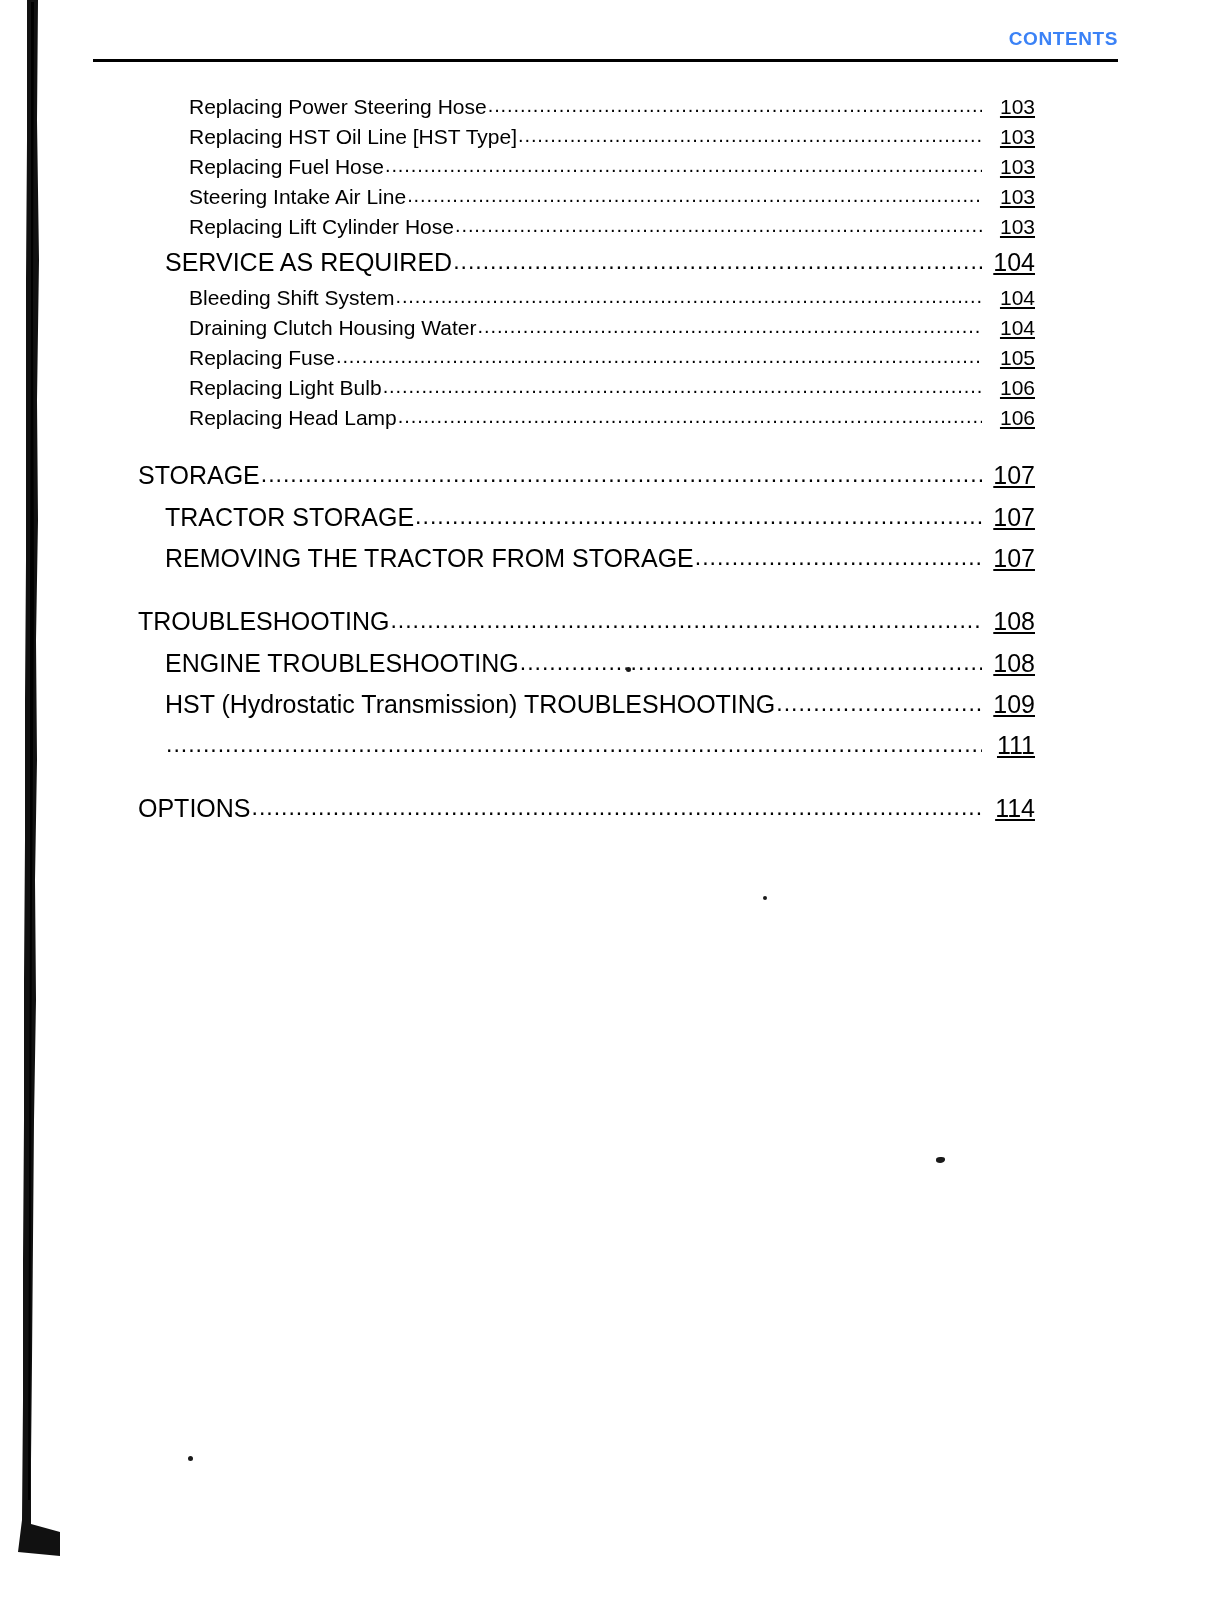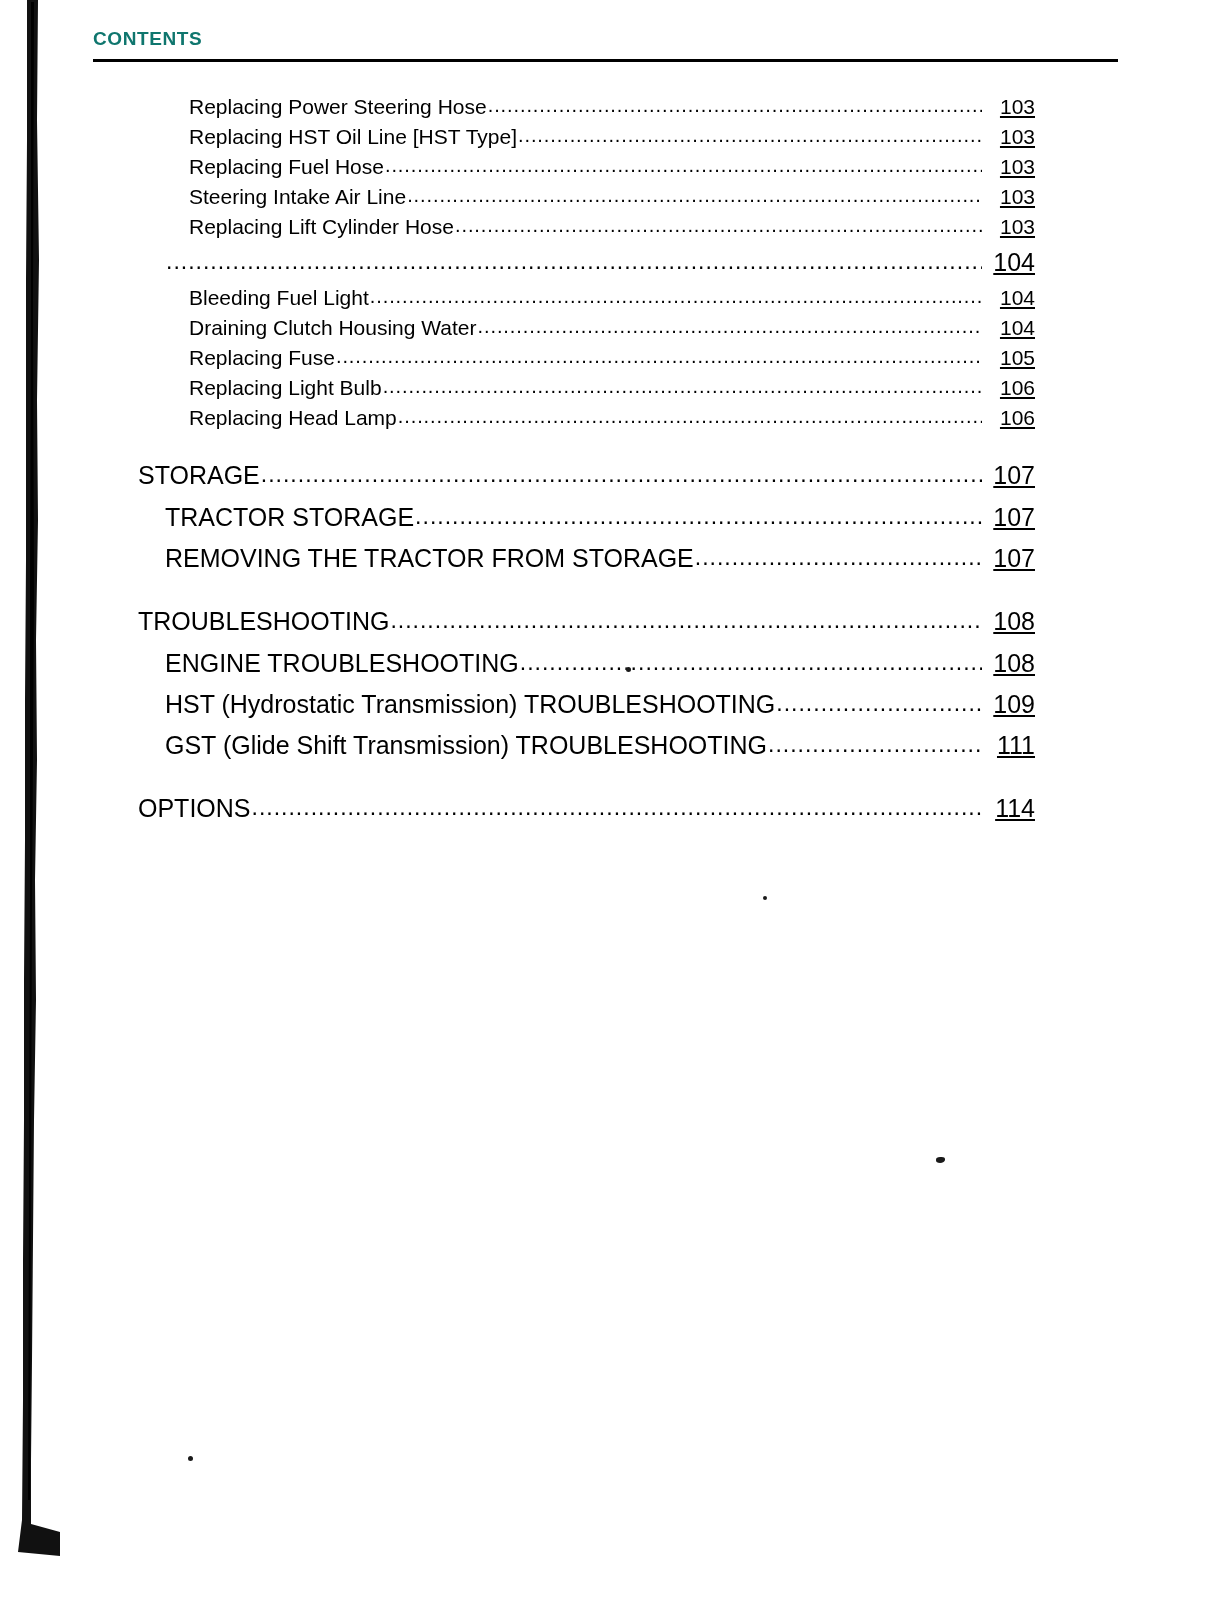--- a/index.html
+++ b/index.html
@@ -42,24 +42,25 @@
     height: 1600px;
   }
 
   #header {
     position: absolute;
     left: 93px;
     top: 28px;
     width: 1025px;
   }
   #header-title {
+    text-align: right;
     font-size: 19px;
     font-weight: bold;
     letter-spacing: 0.6px;
-    color: #0f766e;
+    color: #3b82f6;
   }
   #header-rule {
     margin-top: 9px;
     height: 3px;
     background: #000000;
     width: 100%;
   }
 
   
   #toc {
@@ -175,25 +176,26 @@
           <span class="toc-title">Steering Intake Air Line</span>
           <span class="toc-leader">........................................................................................................................................................................................................</span>
           <span class="toc-page">103</span>
         </div>
         <div class="toc-row lv2">
           <span class="toc-title">Replacing Lift Cylinder Hose </span>
           <span class="toc-leader">........................................................................................................................................................................................................</span>
           <span class="toc-page">103</span>
         </div>
         <div class="toc-row lv1">
+          <span class="toc-title">SERVICE AS REQUIRED</span>
           <span class="toc-leader">........................................................................................................................................................................................................</span>
           <span class="toc-page">104</span>
         </div>
         <div class="toc-row lv2">
-          <span class="toc-title">Bleeding Fuel Light</span>
+          <span class="toc-title">Bleeding Shift System</span>
           <span class="toc-leader">........................................................................................................................................................................................................</span>
           <span class="toc-page">104</span>
         </div>
         <div class="toc-row lv2">
           <span class="toc-title">Draining Clutch Housing Water </span>
           <span class="toc-leader">........................................................................................................................................................................................................</span>
           <span class="toc-page">104</span>
         </div>
         <div class="toc-row lv2">
           <span class="toc-title">Replacing Fuse</span>
@@ -240,21 +242,20 @@
           <span class="toc-title">ENGINE TROUBLESHOOTING </span>
           <span class="toc-leader">........................................................................................................................................................................................................</span>
           <span class="toc-page">108</span>
         </div>
         <div class="toc-row lv1">
           <span class="toc-title">HST (Hydrostatic Transmission) TROUBLESHOOTING </span>
           <span class="toc-leader">........................................................................................................................................................................................................</span>
           <span class="toc-page">109</span>
         </div>
         <div class="toc-row lv1">
-          <span class="toc-title">GST (Glide Shift Transmission) TROUBLESHOOTING </span>
           <span class="toc-leader">........................................................................................................................................................................................................</span>
           <span class="toc-page">111</span>
         </div>
       </div>
       <div class="group-gap"></div>
       <div class="toc-group">
         <div class="toc-row lv0">
           <span class="toc-title">OPTIONS</span>
           <span class="toc-leader">........................................................................................................................................................................................................</span>
           <span class="toc-page">114</span>

